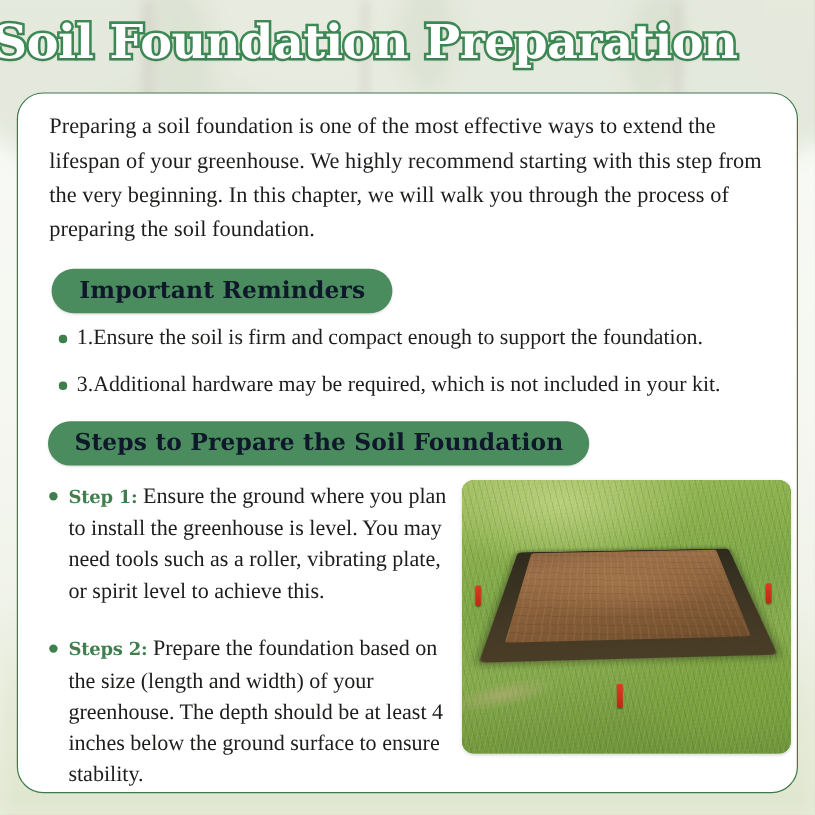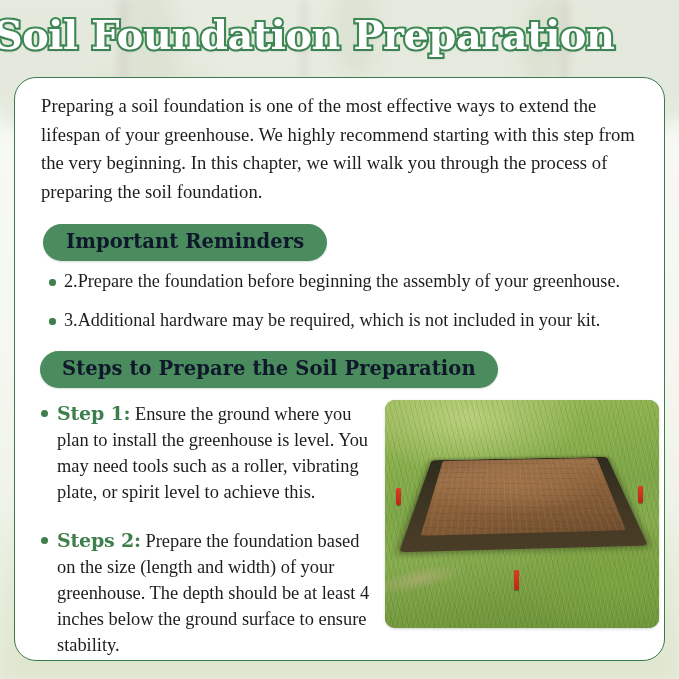--- a/index.html
+++ b/index.html
@@ -201,21 +201,21 @@
     left: 2px;
     top: 10px;
     width: 7px;
     height: 7px;
     border-radius: 50%;
     background: #3f7f4e;
   }
   .step-label {
     font-family: "DejaVu Serif", "Liberation Serif", serif;
     font-weight: bold;
-    font-size: 19px;
+    font-size: 15px;
     color: #3f7f4e;
     letter-spacing: -0.2px;
   }
 
   
   .photo-col {
     flex: 1 1 auto;
     display: flex;
     justify-content: flex-start;
     padding-left: 4px;
@@ -342,25 +342,25 @@
 </div>
 
 <div class="card">
   <div class="card-inner">
 
     <p class="intro">Preparing a soil foundation is one of the most effective ways to extend the lifespan of your greenhouse. We highly recommend starting with this step from the very beginning. In this chapter, we will walk you through the process of preparing the soil foundation.</p>
 
     <div class="badge badge-reminders">Important Reminders</div>
 
     <ul class="reminders">
-      <li>2.Prepare the foundation before beginning the assembly of your greenhouse.</li>
+      <li>1.Ensure the soil is firm and compact enough to support the foundation.</li>
       <li>3.Additional hardware may be required, which is not included in your kit.</li>
     </ul>
 
-    <div class="badge badge-steps">Steps to Prepare the Soil Preparation</div>
+    <div class="badge badge-steps">Steps to Prepare the Soil Foundation</div>
 
     <div class="steps-area">
 
       <div class="steps-col">
         <p class="step">
           <span class="step-label">Step 1:</span><span> Ensure the ground where you plan to install the greenhouse is level. You may need tools such as a roller, vibrating plate, or spirit level to achieve this.</span>
         </p>
         <p class="step">
           <span class="step-label">Steps 2:</span><span> Prepare the foundation based on the size (length and width) of your greenhouse. The depth should be at least 4 inches below the ground surface to ensure stability.</span>
         </p>

